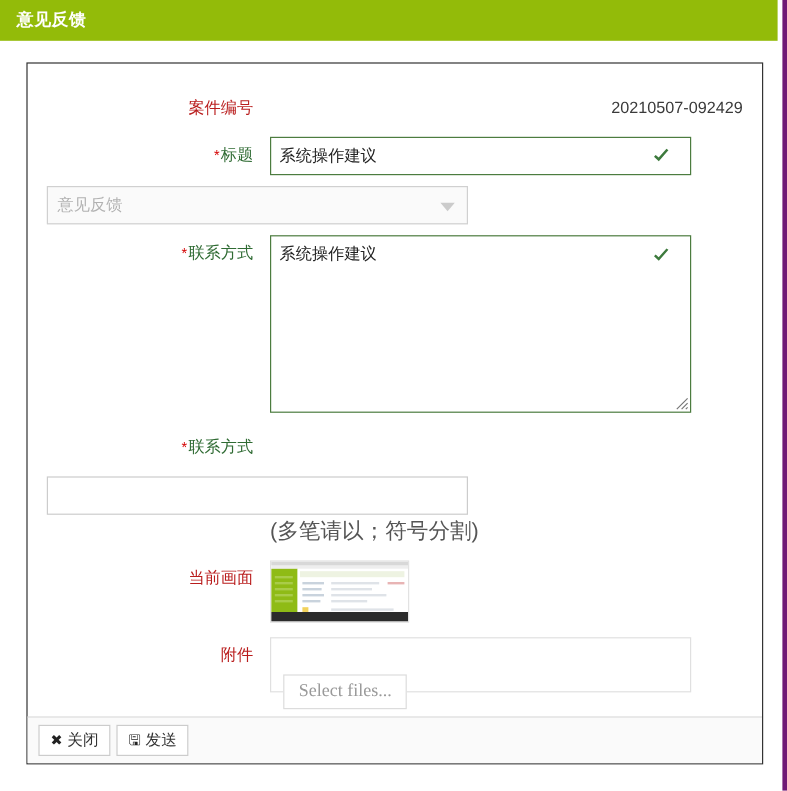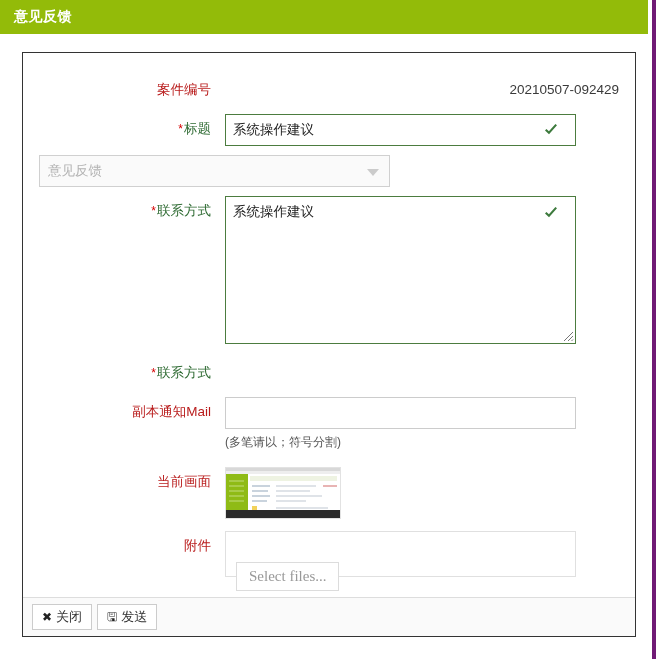--- a/index.html
+++ b/index.html
@@ -184,21 +184,21 @@
 
   .info-icon {
     position: absolute;
     left: 326px;
     top: 5px;
     width: 22px;
     height: 22px;
   }
 
   .hint {
-    font-size: 12px;
+    font-size: 18px;
     color: #555555;
     line-height: 18px;
     padding-top: 2px;
   }
 
   
   .thumb {
     position: relative;
     width: 116px;
     height: 52px;
@@ -322,21 +322,20 @@
             </svg>
           </div>
         </div>
       </div>
 
       <div class="row" style="margin-top:14px;gap:16px;">
         <div class="lbl req"><span class="star">*</span><span>联系方式</span></div>
       </div>
 
       <div class="row" style="margin-bottom:2px;">
-        <div class="lbl">副本通知Mail</div>
         <div class="fieldwrap">
           <input class="inp plain" type="text" value="" style="">
         </div>
       </div>
 
       <div class="row" style="margin-bottom:6px;">
         <div class="lbl">&nbsp;</div>
         <div class="fieldwrap">
           <div class="hint">(多笔请以；符号分割)</div>
         </div>

